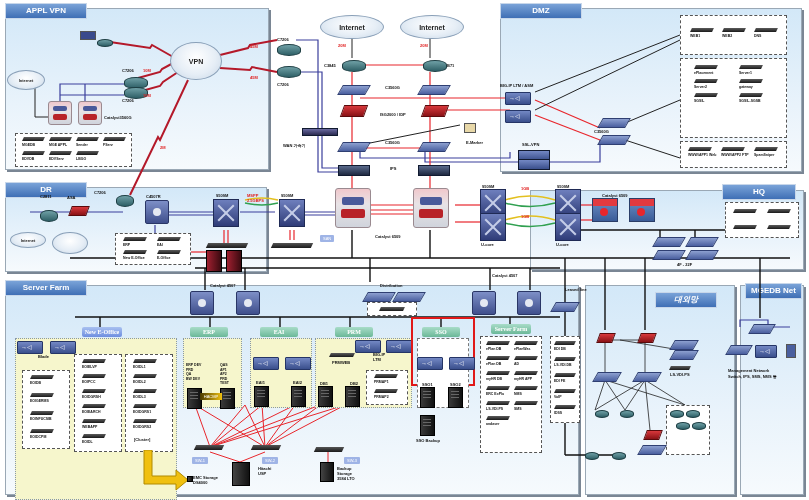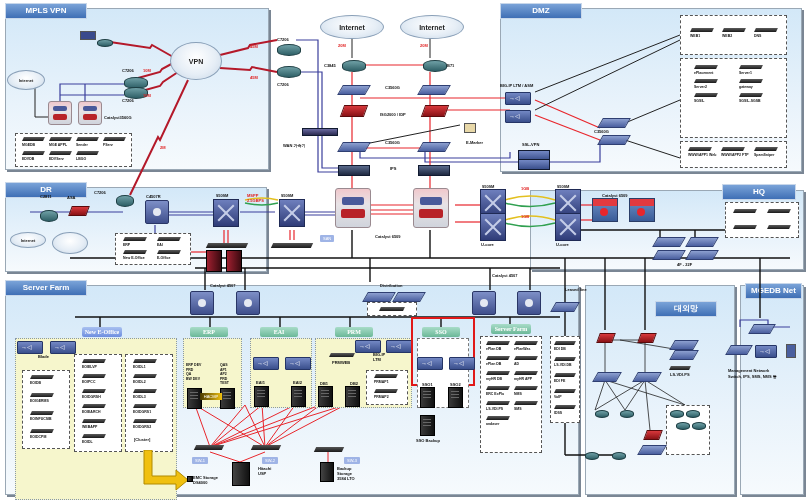--- a/index.html
+++ b/index.html
@@ -38,36 +38,36 @@
   .sanswitch{position:absolute;width:28px;height:5px;background:linear-gradient(180deg,#555 0%,#1a1a1a 100%);transform:skewX(-25deg);}
   .pc{position:absolute;width:10px;height:8px;background:#e8d8a8;border:1px solid #555;}
   .redbox{position:absolute;border:2px solid #e01818;}
   .arrow-yellow{position:absolute;}
   svg.links{position:absolute;left:0;top:0;pointer-events:none;}
 </style>
 </head>
 <body>
 
 <div class="zone" style="left:5px;top:8px;width:262px;height:160px;"></div>
-<div class="zone-title" style="left:5px;top:3px;width:80px;">MPLS VPN</div>
+<div class="zone-title" style="left:5px;top:3px;width:80px;">APPL VPN</div>
 
 <div class="zone" style="left:500px;top:8px;width:300px;height:162px;"></div>
 <div class="zone-title" style="left:500px;top:3px;width:80px;">DMZ</div>
 
 <div class="zone" style="left:5px;top:187px;width:260px;height:83px;"></div>
 <div class="zone-title" style="left:5px;top:182px;width:80px;">DR</div>
 
 <div class="zone" style="left:530px;top:190px;width:272px;height:78px;"></div>
 <div class="zone-title" style="left:722px;top:184px;width:72px;">HQ</div>
 
 <div class="zone" style="left:5px;top:285px;width:572px;height:208px;"></div>
 <div class="zone-title" style="left:5px;top:280px;width:80px;">Server Farm</div>
 
 <div class="zone" style="left:585px;top:285px;width:148px;height:208px;"></div>
-<div class="zone-title" style="left:655px;top:301px;width:60px;">대외망</div>
+<div class="zone-title" style="left:655px;top:292px;width:60px;font-style:italic;">대외망</div>
 
 <div class="zone" style="left:740px;top:285px;width:62px;height:208px;"></div>
 <div class="zone-title" style="left:745px;top:283px;width:55px;">MGEDB Net</div>
 
 <svg class="links" width="809" height="500">
   <g stroke="#b4192a" stroke-width="2" fill="none">
     <polyline points="110,42 150,48 152,45 175,58"></polyline>
     <polyline points="138,78 160,72 162,69 175,62"></polyline>
     <polyline points="138,92 160,86 163,82 178,72"></polyline>
     <polyline points="220,55 248,48 250,45 277,40"></polyline>

